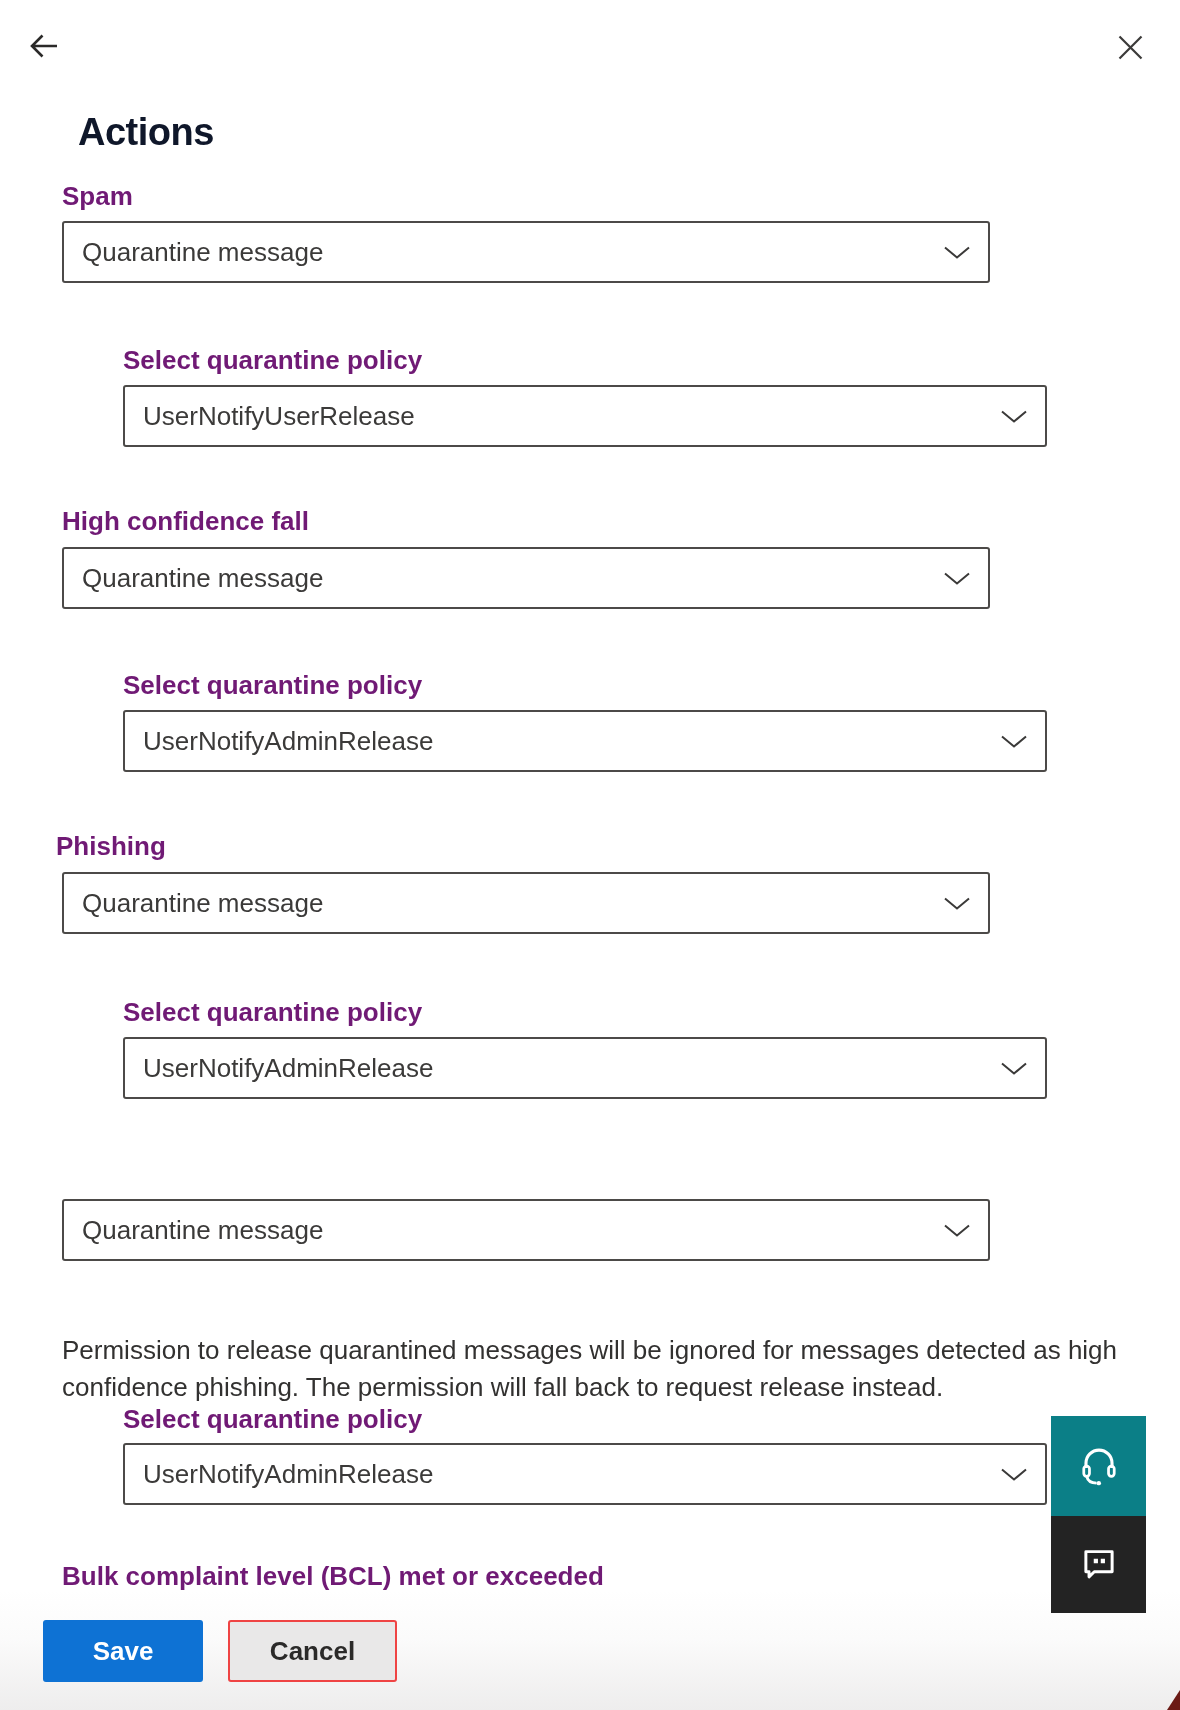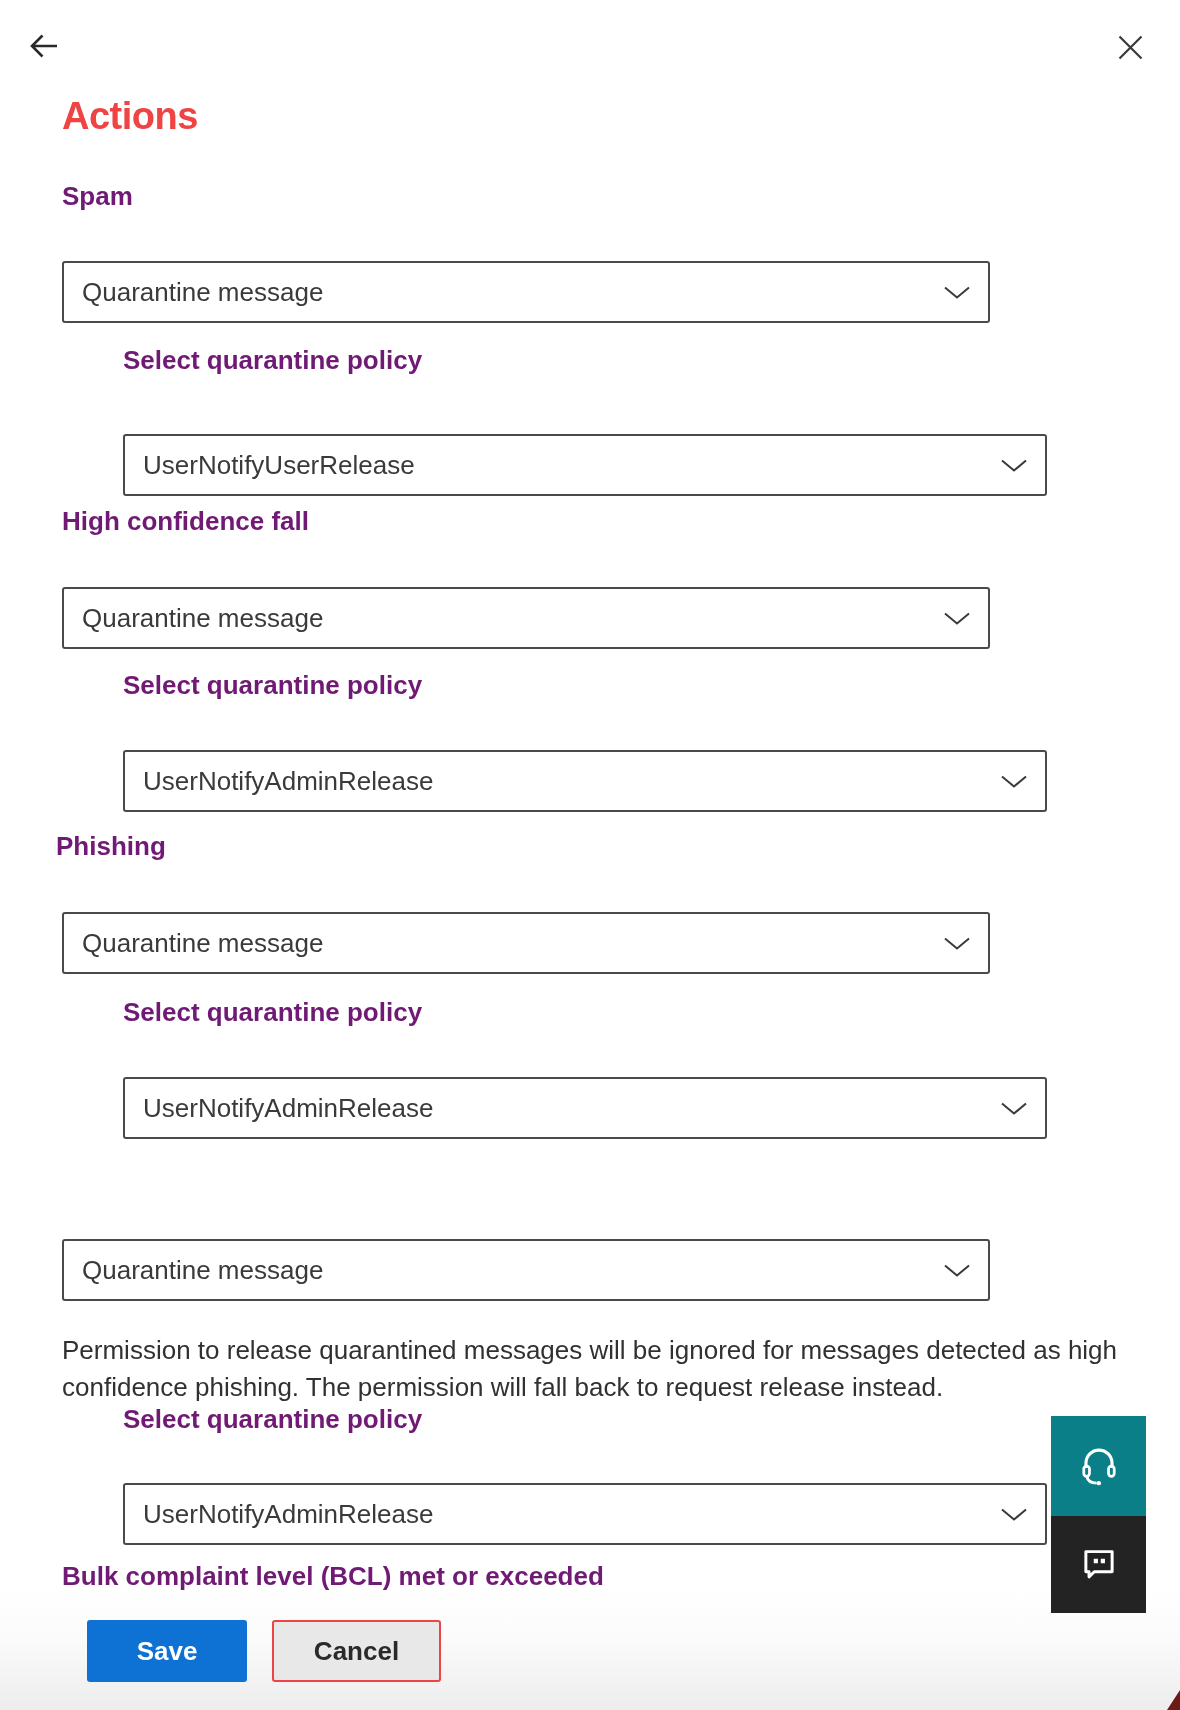--- a/index.html
+++ b/index.html
@@ -1,37 +1,37 @@
 <!DOCTYPE html>
 <html style="--accent: #0e72d4; --help-teal: #0b7f87; --help-dark: #232323; --corner-red: #6b1a15;"><head>
 <meta charset="utf-8">
 <style>
   html,body{margin:0;padding:0;}
   body{font-family:"Liberation Sans",sans-serif;color:#323130;background:#fff;}
   .page{position:relative;width:1180px;height:1710px;background:#fff;overflow:hidden;}
 
   .icon-btn{position:absolute;background:none;border:none;padding:0;margin:0;cursor:pointer;line-height:0;}
 
-  h1.title{position:absolute;margin:0;font-size:38px;font-weight:700;color:#ef4444;letter-spacing:-.5px;line-height:44px;}
+  h1.title{position:absolute;margin:16px;font-size:38px;font-weight:700;color:#0f172a;letter-spacing:-.5px;line-height:44px;}
 
   .section-label{position:absolute;font-size:26px;font-weight:600;color:#701a75;line-height:32px;white-space:nowrap;}
 
   .dd{position:absolute;height:62px;border:2px solid #4c4a48;border-radius:3px;background:#fff;
-      box-sizing:border-box;display:flex;align-items:center;cursor:pointer;margin-top:40px;}
+      box-sizing:border-box;display:flex;align-items:center;cursor:pointer;}
   .dd .val{padding-left:18px;font-size:26px;color:#3b3a39;white-space:nowrap;}
   .dd .chev{position:absolute;right:16px;top:50%;transform:translateY(-50%);line-height:0;}
   .main-dd{width:928px;}
   .sub-dd{width:924px;}
 
   .note{position:absolute;font-size:26px;line-height:37px;color:#323130;margin-top:32px;}
 
   .footer{position:absolute;left:0;top:1590px;width:1180px;height:120px;z-index:2;
           background:linear-gradient(180deg,#ffffff 0%,#fbfbfb 40%,#eeeded 100%);}
   .btn{position:absolute;height:62px;font-size:26px;font-weight:600;border-radius:3px;cursor:pointer;
-       font-family:inherit;z-index:3;box-sizing:border-box;margin-left:44px;}
+       font-family:inherit;z-index:3;box-sizing:border-box;}
   .btn-primary{left:43px;top:1620px;width:160px;background:var(--accent,#0e72d4);border:none;color:#fff;}
   .btn-secondary{left:228px;top:1620px;width:169px;background:#e9e8e8;border:2px solid #ef4444;color:#2b2a29;}
 
   .help-btn{position:absolute;left:1051px;width:95px;border:none;margin:0;padding:0;cursor:pointer;
             display:flex;align-items:center;justify-content:center;z-index:4;}
   .help-btn.teal{top:1416px;height:100px;background:var(--help-teal,#0b7f87);}
   .help-btn.dark{top:1516px;height:97px;background:var(--help-dark,#232323);}
 
   .bulk-label{z-index:1;}
 
@@ -63,21 +63,21 @@
   <div class="section-label" style="left:62px;top:180px">Spam</div>
   <div class="dd main-dd" style="left:62px;top:221px" role="combobox">
     <span class="val">Quarantine message</span>
     <span class="chev">
       <svg width="30" height="17" viewBox="0 0 30 17" fill="none">
           <path d="M3 4 L15 14 L27 4" stroke="#3b3a39" stroke-width="2"></path>
         </svg>
     </span>
   </div>
   <div class="section-label" style="left:123px;top:344px">Select quarantine policy</div>
-  <div class="dd sub-dd" style="left:123px;top:394px" role="combobox">
+  <div class="dd sub-dd" style="left:123px;top:385px" role="combobox">
     <span class="val">UserNotifyUserRelease</span>
     <span class="chev">
       <svg width="30" height="17" viewBox="0 0 30 17" fill="none">
           <path d="M3 4 L15 14 L27 4" stroke="#3b3a39" stroke-width="2"></path>
         </svg>
     </span>
   </div>
 
   <div class="section-label" style="left:62px;top:505px">High confidence fall</div>
   <div class="dd main-dd" style="left:62px;top:547px" role="combobox">

